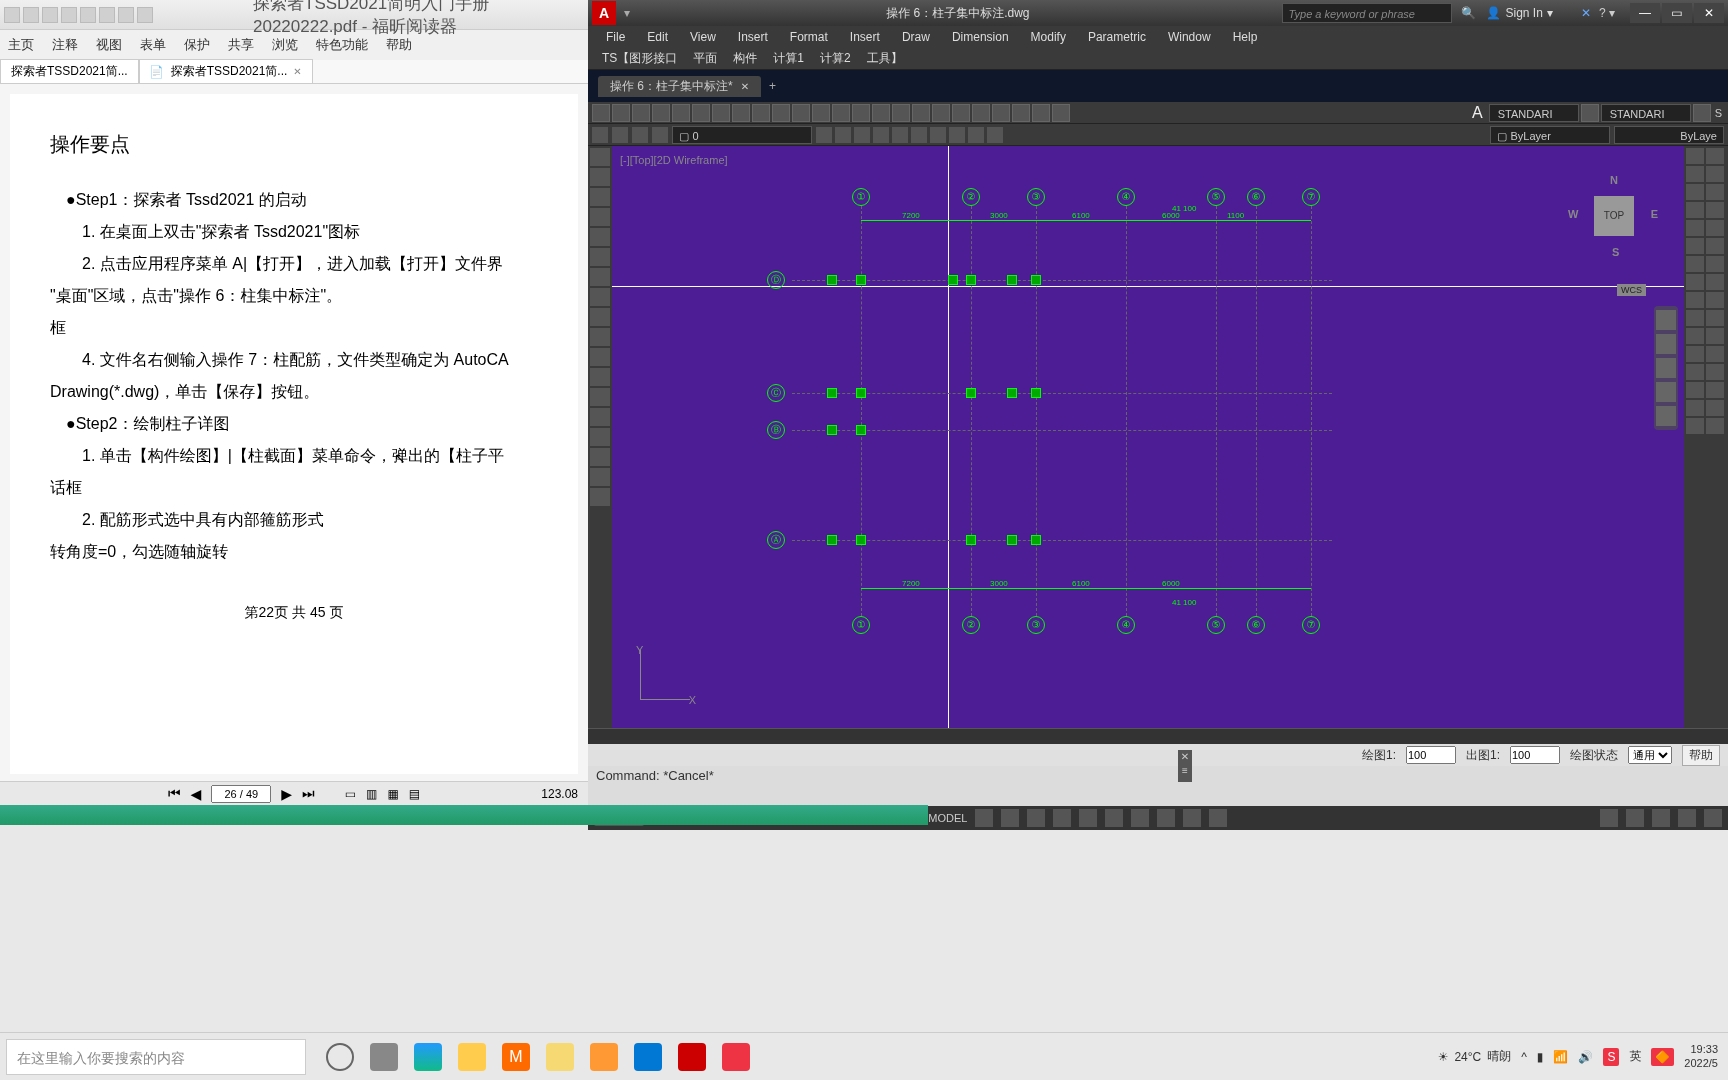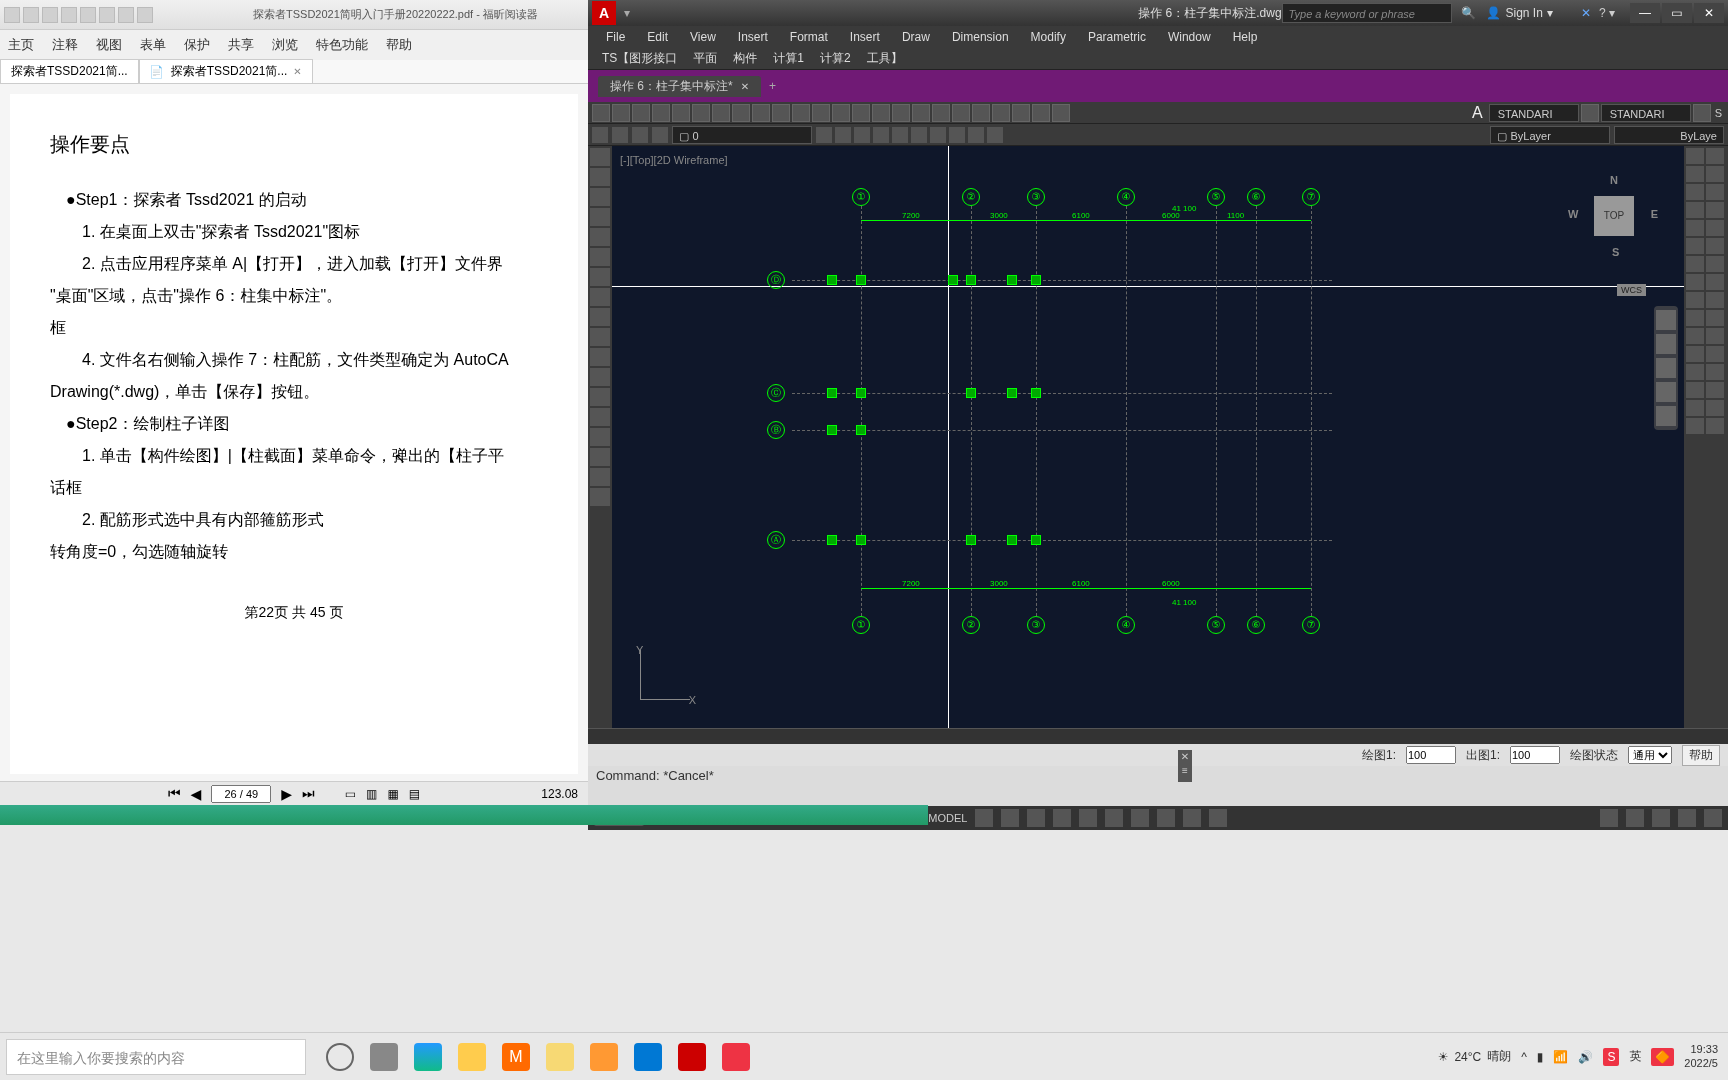--- a/index.html
+++ b/index.html
@@ -1,61 +1,61 @@
 <!DOCTYPE html>
 <html><head>
 <meta charset="utf-8">
 <style>
 * { margin: 0; padding: 0; box-sizing: border-box; font-family: "Microsoft YaHei", Arial, sans-serif; }
 body { width: 1728px; height: 1080px; overflow: hidden; background: #e8e8e8; position: relative; }
 
 
 .pdf-app { position: absolute; left: 0; top: 0; width: 588px; height: 805px; background: #f5f5f5; }
-.pdf-titlebar { height: 30px; background: linear-gradient(#f0f0f0,#e0e0e0); display: flex; align-items: center; padding: 0 4px; font-size: 11px; color: #555; border-bottom: 1px solid #ccc; }
+.pdf-titlebar { height: 30px; background: linear-gradient(#f0f0f0,#e0e0e0); display: flex; align-items: center; padding: 0 4px; font-size: 17px; color: #555; border-bottom: 1px solid #ccc; }
 .pdf-titlebar .icons { display: flex; gap: 3px; }
 .pdf-titlebar .icons span { width: 16px; height: 16px; background: #d0d0d0; border: 1px solid #bbb; }
 .pdf-titlebar .title { margin-left: 100px; }
 .pdf-menu { height: 30px; background: #f0f0f0; display: flex; align-items: center; gap: 18px; padding: 0 8px; font-size: 13px; color: #333; }
 .pdf-tabs { height: 24px; background: #f8f8f8; display: flex; align-items: center; font-size: 12px; border-bottom: 1px solid #ccc; }
 .pdf-tab { padding: 3px 10px; border: 1px solid #ccc; background: #fff; display: flex; align-items: center; gap: 6px; }
 .pdf-tab .x { color: #888; font-size: 10px; }
 .pdf-content { background: #fff; margin: 10px; height: 680px; padding: 30px 40px; overflow: hidden; font-family: SimSun, serif; font-size: 16px; line-height: 2; color: #000; }
 .pdf-content h3 { font-size: 20px; font-weight: normal; margin-bottom: 20px; }
 .pdf-content p { text-indent: 1em; }
 .pdf-bottombar { position: absolute; bottom: 0; left: 0; right: 0; height: 24px; background: #e8e8e8; display: flex; align-items: center; justify-content: center; gap: 10px; font-size: 12px; border-top: 1px solid #ccc; }
 .pdf-bottombar .nav { font-size: 14px; cursor: pointer; }
 .pdf-bottombar input { width: 60px; height: 18px; font-size: 11px; text-align: center; }
 .pdf-bottombar .zoom { position: absolute; right: 10px; }
 
 
 .cad-app { position: absolute; left: 588px; top: 0; right: 0; height: 812px; background: #333; color: #ccc; }
 .cad-titlebar { height: 26px; background: linear-gradient(#555,#333); display: flex; align-items: center; font-size: 12px; }
 .cad-logo { width: 24px; height: 24px; background: #c00; margin: 0 4px; display: flex; align-items: center; justify-content: center; color: #fff; font-weight: bold; font-size: 14px; }
-.cad-title-center { flex: 1; text-align: right; color: #ddd; }
+.cad-title-center { flex: 1; text-align: center; color: #ddd; }
 .cad-search { width: 170px; height: 20px; background: #222; color: #888; font-style: italic; padding: 0 6px; font-size: 11px; line-height: 20px; border: 1px solid #555; margin-right: 10px; }
 .cad-signin { color: #ddd; font-size: 12px; margin-right: 20px; display: flex; align-items: center; gap: 4px; }
 .cad-wincontrols { display: flex; gap: 2px; margin-right: 4px; }
 .cad-wincontrols span { width: 30px; height: 20px; background: #444; color: #fff; text-align: center; line-height: 20px; font-size: 12px; }
 .cad-menubar { height: 22px; background: #3a3a3a; display: flex; align-items: center; gap: 2px; padding: 0 8px; font-size: 12px; color: #ddd; }
 .cad-menubar span { padding: 0 10px; }
 .cad-submenu { height: 22px; background: #3a3a3a; display: flex; align-items: center; gap: 4px; padding: 0 8px; font-size: 12px; color: #ddd; border-bottom: 1px solid #222; }
 .cad-submenu span { padding: 0 6px; }
-.cad-doctab { height: 22px; background: #701a75; display: flex; align-items: center; padding: 16px 10px; font-size: 12px; }
+.cad-doctab { height: 22px; background: #0f172a; display: flex; align-items: center; padding: 16px 10px; font-size: 12px; }
 .cad-doctab .tab { background: #444; padding: 2px 12px; border-radius: 3px 3px 0 0; display: flex; align-items: center; gap: 8px; }
 .cad-doctab .plus { margin-left: 8px; color: #aaa; }
 .cad-toolbar { height: 22px; background: #3a3a3a; display: flex; align-items: center; gap: 2px; padding: 0 4px; border-bottom: 1px solid #222; }
 .cad-toolbar .tbtn { width: 18px; height: 18px; background: #555; border: 1px solid #666; }
 .cad-toolbar .combo { height: 18px; background: #222; color: #ccc; font-size: 11px; padding: 0 8px; border: 1px solid #555; line-height: 18px; min-width: 90px; }
 .cad-toolbar2 { height: 22px; background: #3a3a3a; display: flex; align-items: center; gap: 4px; padding: 0 4px; border-bottom: 1px solid #222; }
 .cad-toolbar2 .tbtn { width: 16px; height: 16px; background: #555; }
 .cad-toolbar2 .layercombo { width: 140px; height: 18px; background: #222; color: #ccc; font-size: 11px; padding: 0 6px; line-height: 18px; border: 1px solid #555; }
 .cad-workspace { display: flex; height: 582px; }
 .cad-lefttools { width: 24px; background: #3a3a3a; display: flex; flex-direction: column; gap: 2px; padding: 2px; }
 .cad-lefttools .tbtn { width: 20px; height: 18px; background: #555; }
-.cad-canvas { flex: 1; background: #0f172a; position: relative; overflow: hidden; }
+.cad-canvas { flex: 1; background: #4c1d95; position: relative; overflow: hidden; }
 .cad-canvas .viewlabel { position: absolute; top: 8px; left: 8px; color: #888; font-size: 11px; }
 .cad-righttools { width: 44px; background: #3a3a3a; display: flex; flex-direction: column; gap: 2px; padding: 2px; }
 .cad-righttools .tbtn { width: 18px; height: 16px; background: #555; }
 .cad-righttools .col2 { display: flex; gap: 2px; }
 
 
 .gridline-h { position: absolute; border-top: 1px dashed #666; height: 0; }
 .gridline-v { position: absolute; border-left: 1px dashed #666; width: 0; }
 .gridcircle { position: absolute; width: 18px; height: 18px; border: 1px solid #0f0; border-radius: 50%; color: #0f0; font-size: 10px; text-align: center; line-height: 16px; }
 .column { position: absolute; width: 10px; height: 10px; background: #0a0; border: 1px solid #0f0; }

